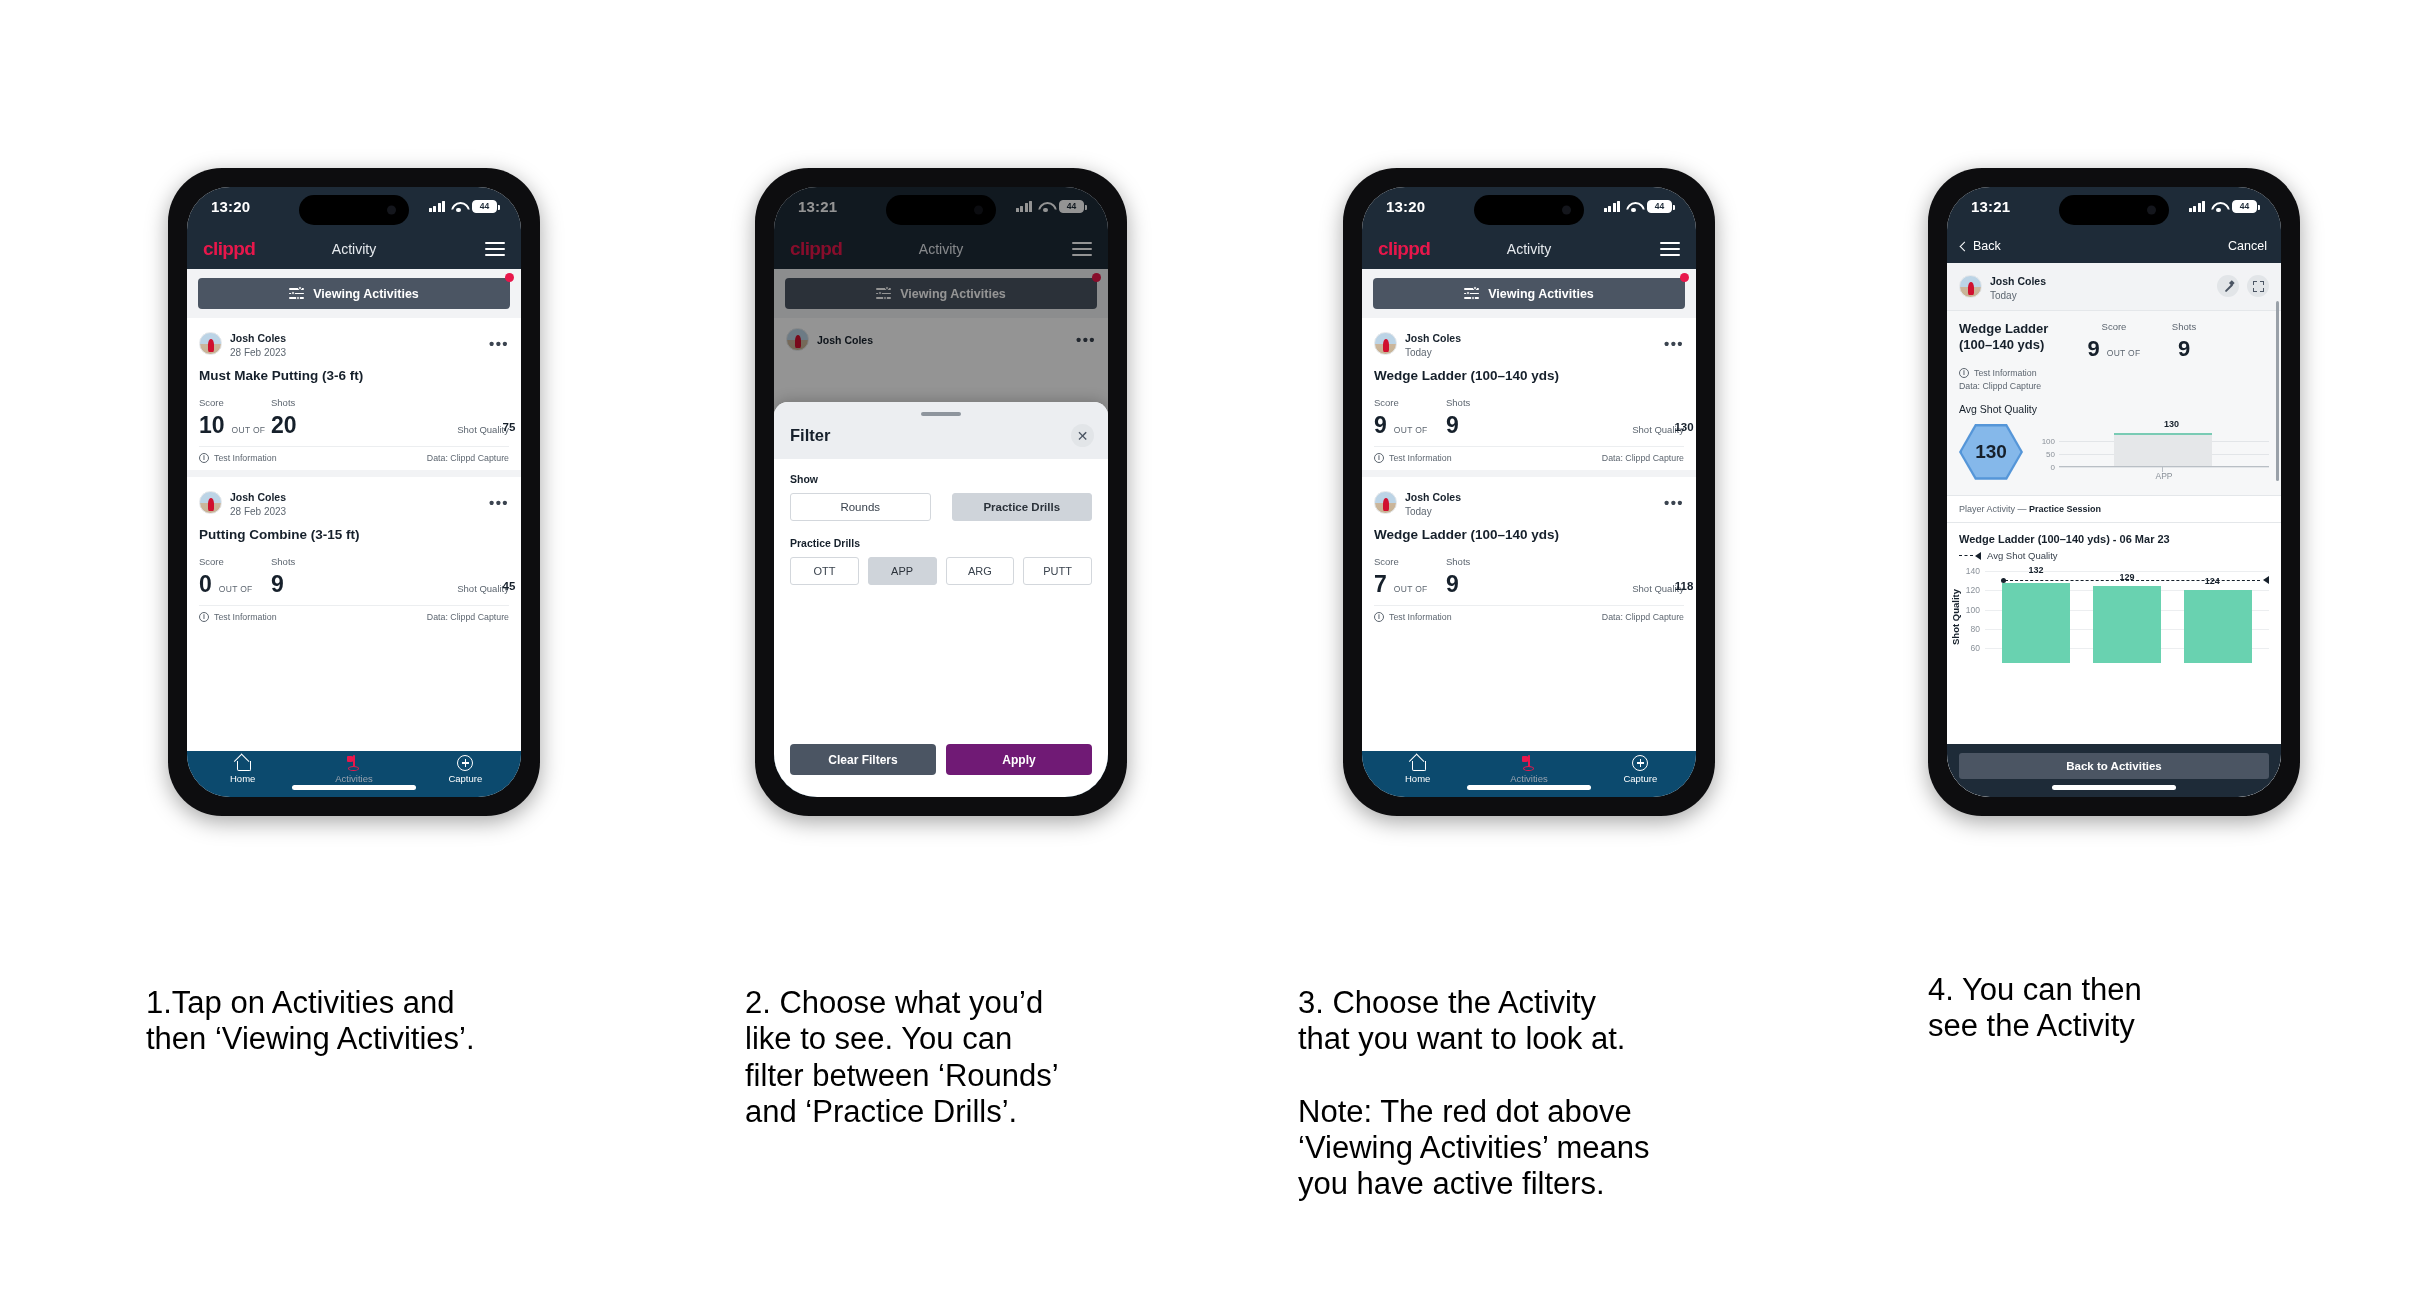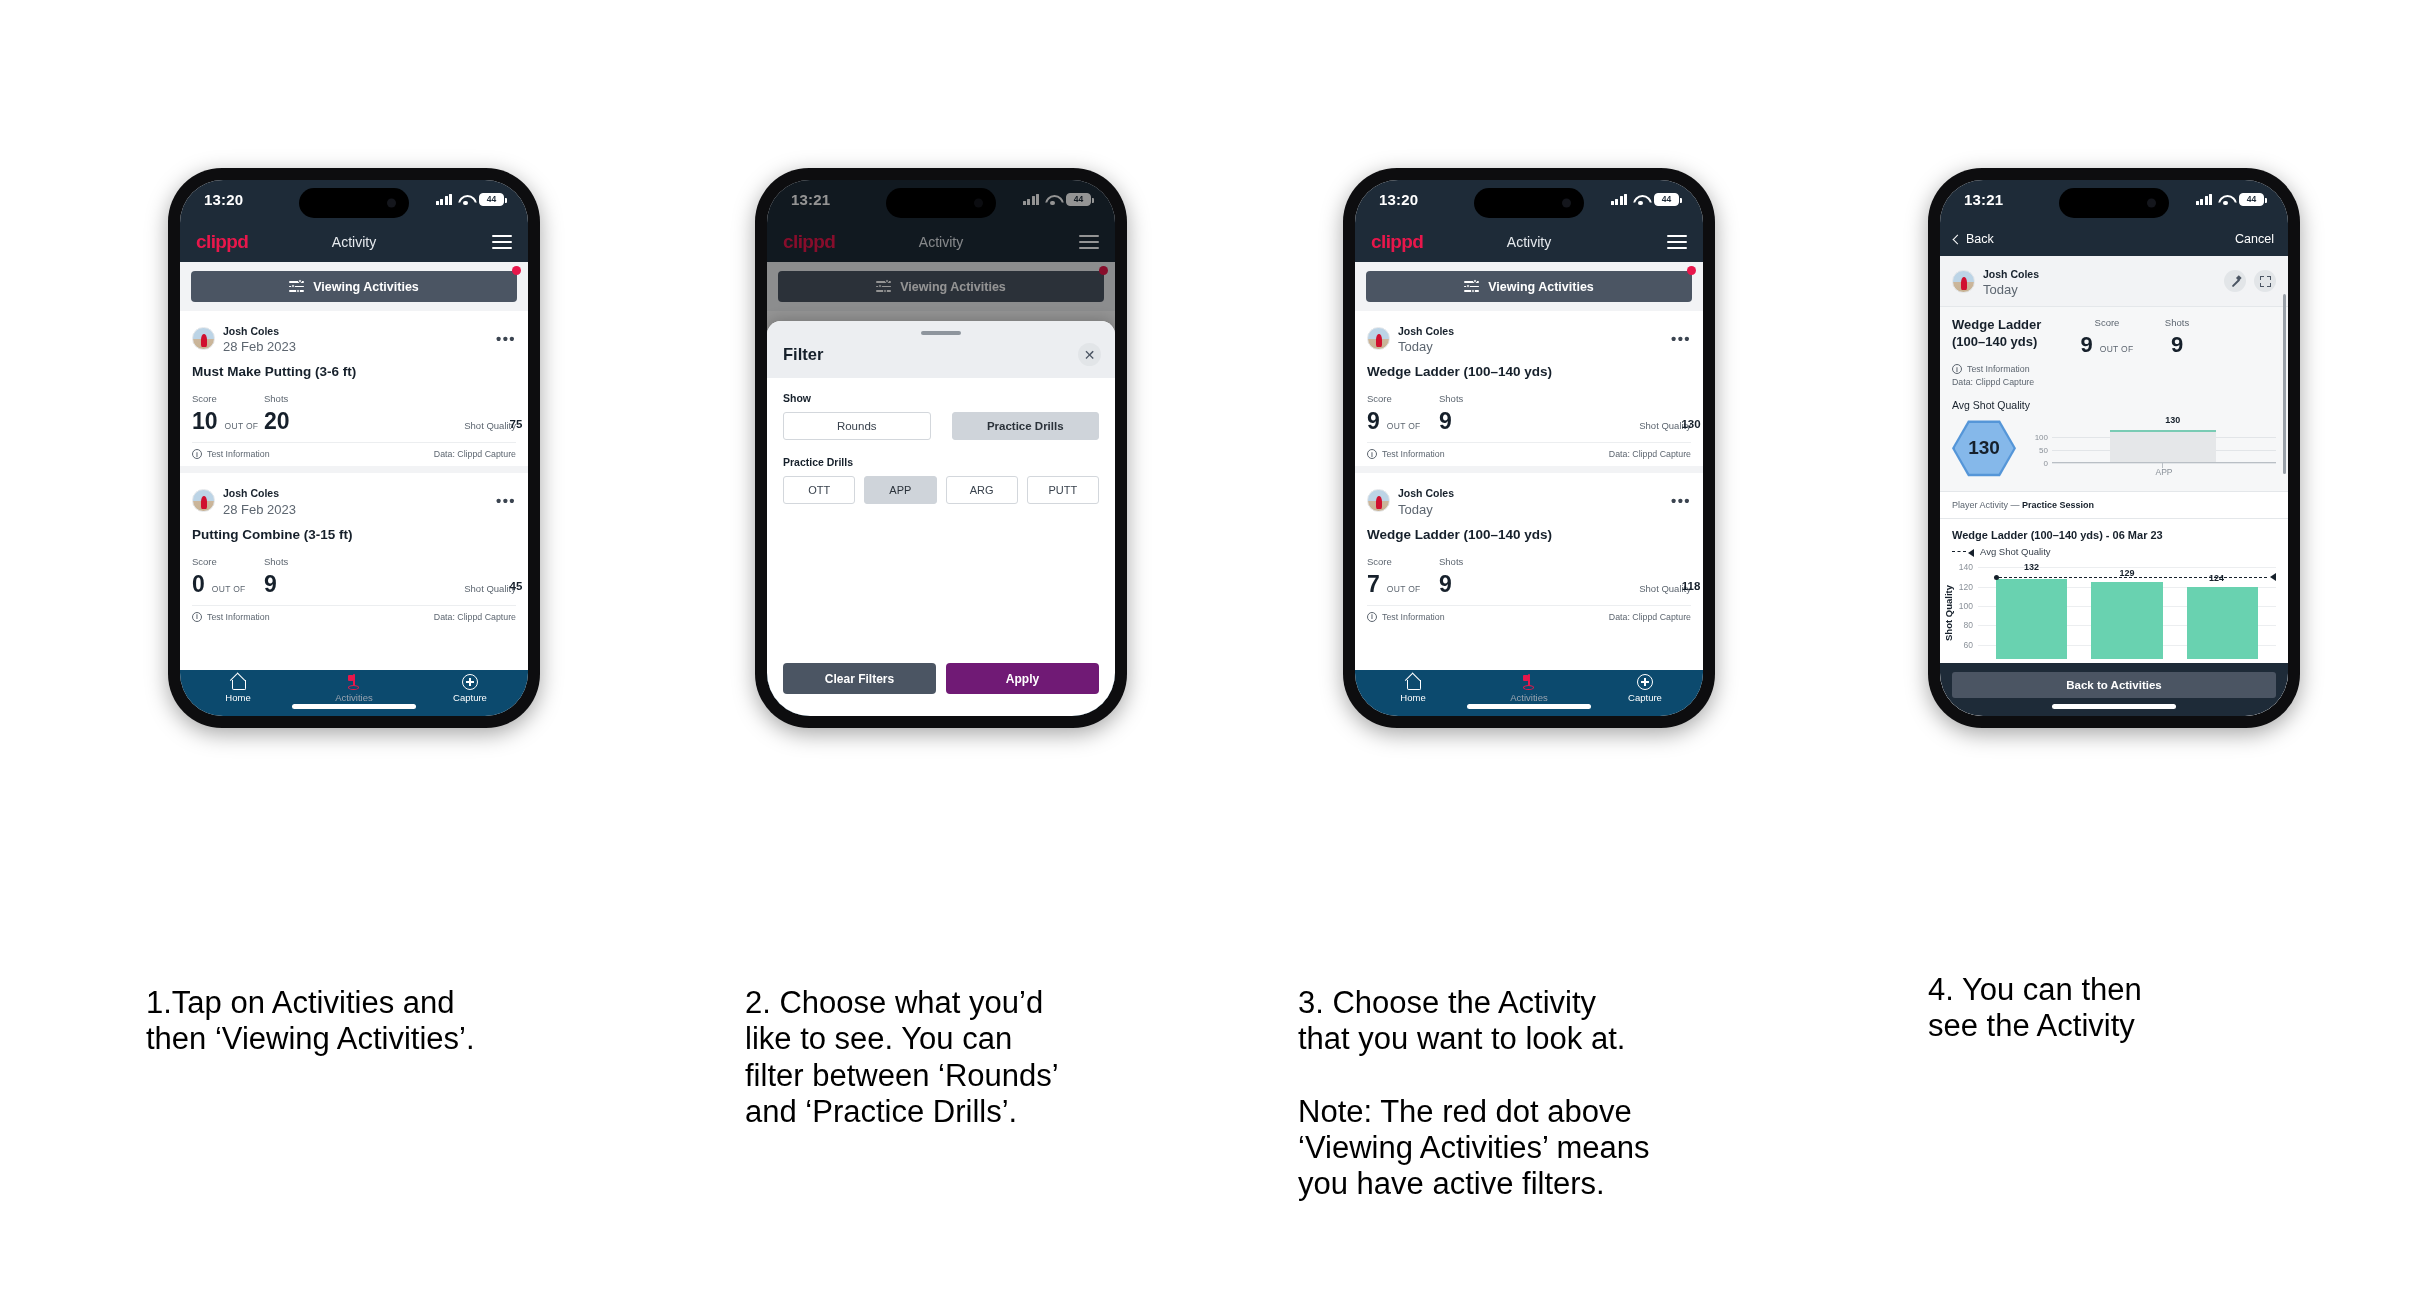--- a/index.html
+++ b/index.html
@@ -7,24 +7,24 @@
     width: 2423px; height: 1303px;
     background: #ffffff;
     font-family: "Liberation Sans", sans-serif;
     overflow: hidden;
   }
   .stage { position: relative; width: 2423px; height: 1303px; }
 
   
   .phone {
     position: absolute;
-    width: 372px; height: 560px;
+    width: 372px; height: 648px;
     background: #0d0d0f;
     border-radius: 54px;
-    padding: 12px;
+    padding: 19px;
     box-shadow: 0 6px 22px rgba(0,0,0,.35);
   }
   .phone-inner {
     position: relative;
     width: 100%; height: 100%;
     border-radius: 43px;
     overflow: hidden;
     background: #ffffff;
     display: flex; flex-direction: column;
   }
@@ -124,21 +124,21 @@
     width:23px; height:23px; border-radius:50%;
     background: linear-gradient(#bcd4e6 0%, #bcd4e6 52%, #cbb69c 52%, #c8b394 100%);
     position:relative; overflow:hidden; border:1px solid #e3e6e9; flex:0 0 auto;
   }
   .avatar::after{
     content:""; position:absolute; left:8px; top:6px; width:6px; height:13px;
     background:#d0102f; border-radius:45% 45% 20% 20%;
   }
   .card-who { margin-left:8px; line-height:1.15; }
   .who-name { font-size:10.5px; font-weight:bold; color:#16202b; }
-  .who-date { font-size:13px; color:#5d6670; margin-top:1px;}
+  .who-date { font-size:10px; color:#5d6670; margin-top:1px;}
   .kebab { margin-left:auto; color:#3b4450; font-size:15px; letter-spacing:1.4px; font-weight:bold; line-height:1;}
   .card-title { font-size:13.5px; font-weight:bold; color:#16202b; margin-top:9px; }
   .stats { display:flex; align-items:flex-end; margin-top:9px; position:relative; }
   .stat-lbl { font-size:9.5px; color:#5d6670; }
   .stat-score { width: 72px; }
   .stat-shots { width: 86px; }
   .stat-val { font-size:23px; font-weight:bold; color:#16202b; line-height:1; margin-top:4px; display:flex; align-items:baseline; }
   .outof { font-size:8.5px; color:#5d6670; font-weight:normal; margin-left:7px; letter-spacing:.3px;}
   .sq-block { margin-left:auto; text-align:center; }
   .hex-wrap { position:relative; width:34px; height:30px; margin:3px auto 0 auto;}

